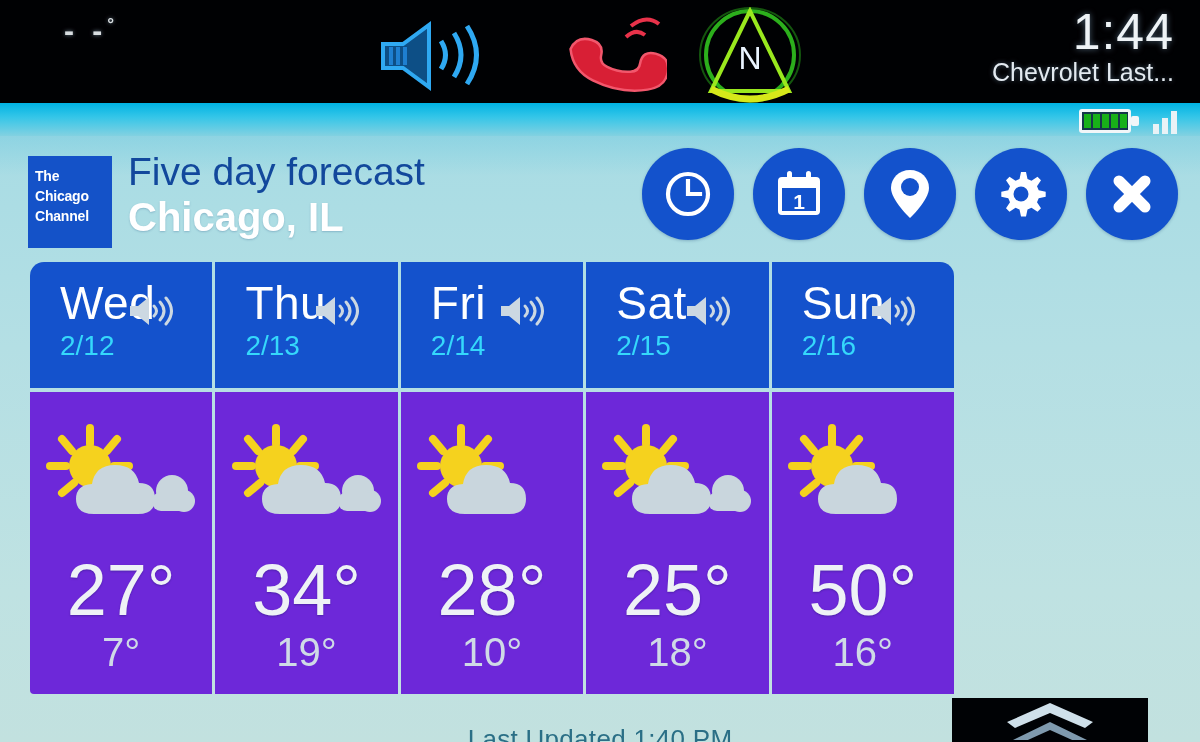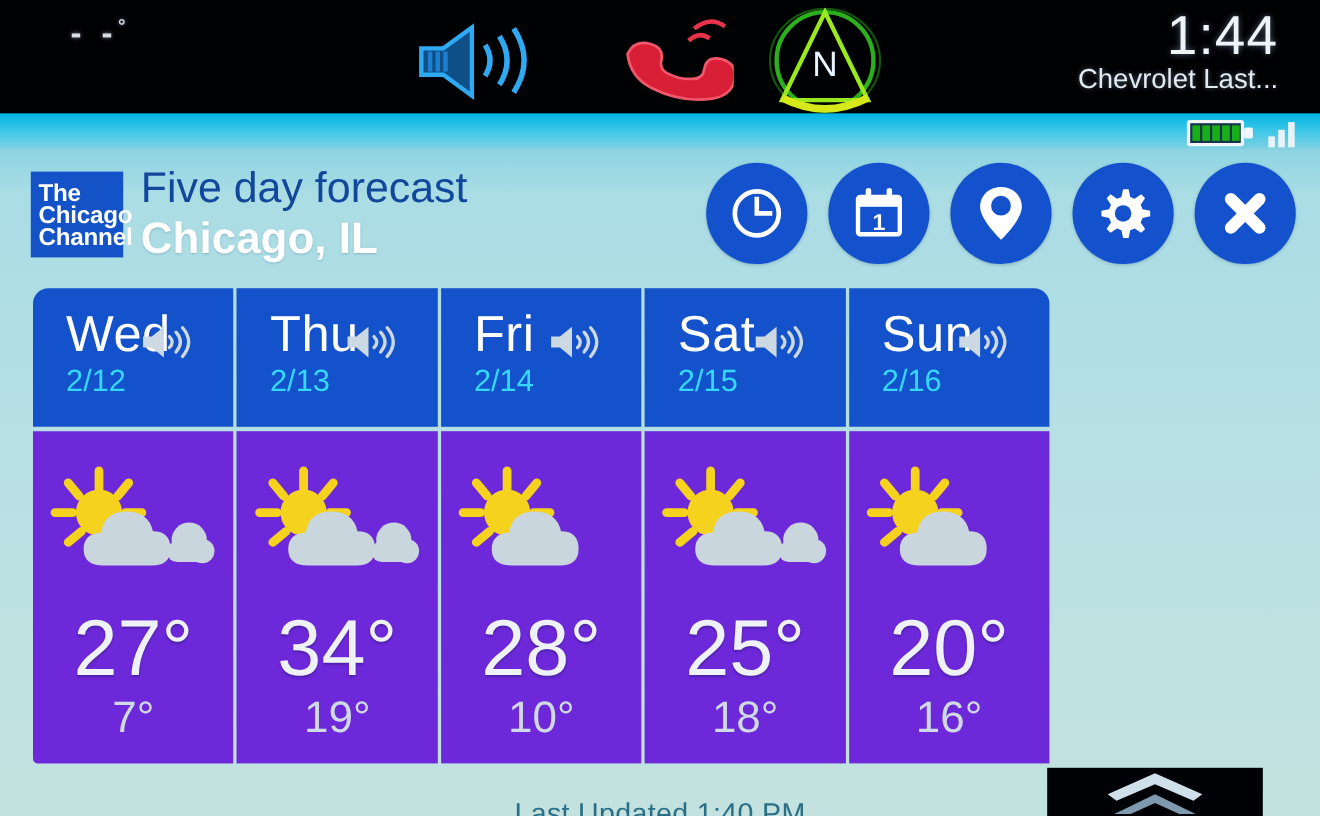--- a/index.html
+++ b/index.html
@@ -35,21 +35,21 @@
 
   .sb-icon {
     position: absolute;
     display: flex; align-items: center; justify-content: center;
   }
   .sb-speaker { left: 376px; top: 16px; width: 120px; height: 78px; }
   .sb-phone   { left: 560px; top: 12px; width: 110px; height: 88px; }
   .sb-compass { left: 690px; top: 6px;  width: 120px; height: 98px; }
 
   .clock-wrap {
-    position: absolute; right: 38px; top: 6px;
+    position: absolute; right: 26px; top: 6px;
     width: 330px; text-align: right;
   }
   .clock-time {
     color: #eef3f6; font-size: 50px; font-weight: normal;
     line-height: 52px; letter-spacing: 1px;
     text-shadow: 0 0 6px rgba(140,180,210,.55);
   }
   .clock-sub {
     color: #e3eaf0; font-size: 25px; line-height: 28px;
     text-shadow: 0 0 5px rgba(140,180,210,.5);
@@ -71,24 +71,24 @@
     background: linear-gradient(to bottom, rgba(120,205,225,.55), rgba(170,220,230,0));
   }
 
   
   .header {
     position: absolute; left: 0; top: 140px;
     width: 1200px; height: 112px;
   }
   .twc-logo {
     position: absolute; left: 28px; top: 16px;
-    width: 84px; height: 78px;
+    width: 84px; height: 92px;
     background: #1452c8;
     color: #ffffff;
-    font-size: 22px; font-weight: bold; line-height: 20px;
+    font-size: 14px; font-weight: bold; line-height: 20px;
     padding: 10px 0 0 7px;
     letter-spacing: -0.2px;
   }
   .title-block {
     position: absolute; left: 128px; top: 10px;
   }
   .title-main {
     color: #12489c; font-size: 39px; font-weight: normal;
     line-height: 44px; letter-spacing: 0px;
   }
@@ -481,21 +481,21 @@
     <line x1="30" y1="71" x2="42" y2="61"></line>
     <line x1="85" y1="17" x2="75" y2="29"></line>
     <line x1="97" y1="44" x2="82" y2="44"></line>
   </g>
   <circle cx="58" cy="44" r="21" fill="#f5d21e"></circle>
   <g fill="#c9d6dd">
     <path d="M62 92 q-18 0 -18 -15 q0 -14 16 -15 q3 -19 23 -19 q20 0 24 18 q16 0 16 16 q0 15 -17 15 Z"></path>
 
   </g>
 </svg></div>
-      <div class="temp-hi">20°</div>
+      <div class="temp-hi">50°</div>
       <div class="temp-lo">16°</div>
     </div>
       </div>
     </div>
 
   <div class="footer">
     <span class="footer-text">Last Updated 1:40 PM</span>
   </div>
 
   <div class="drawer-handle">

